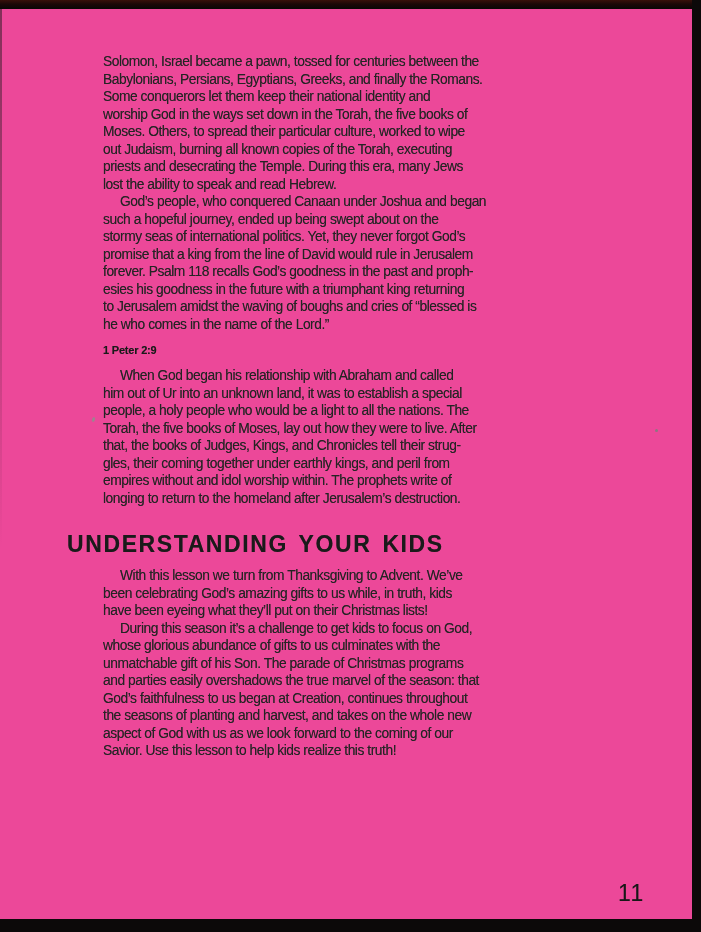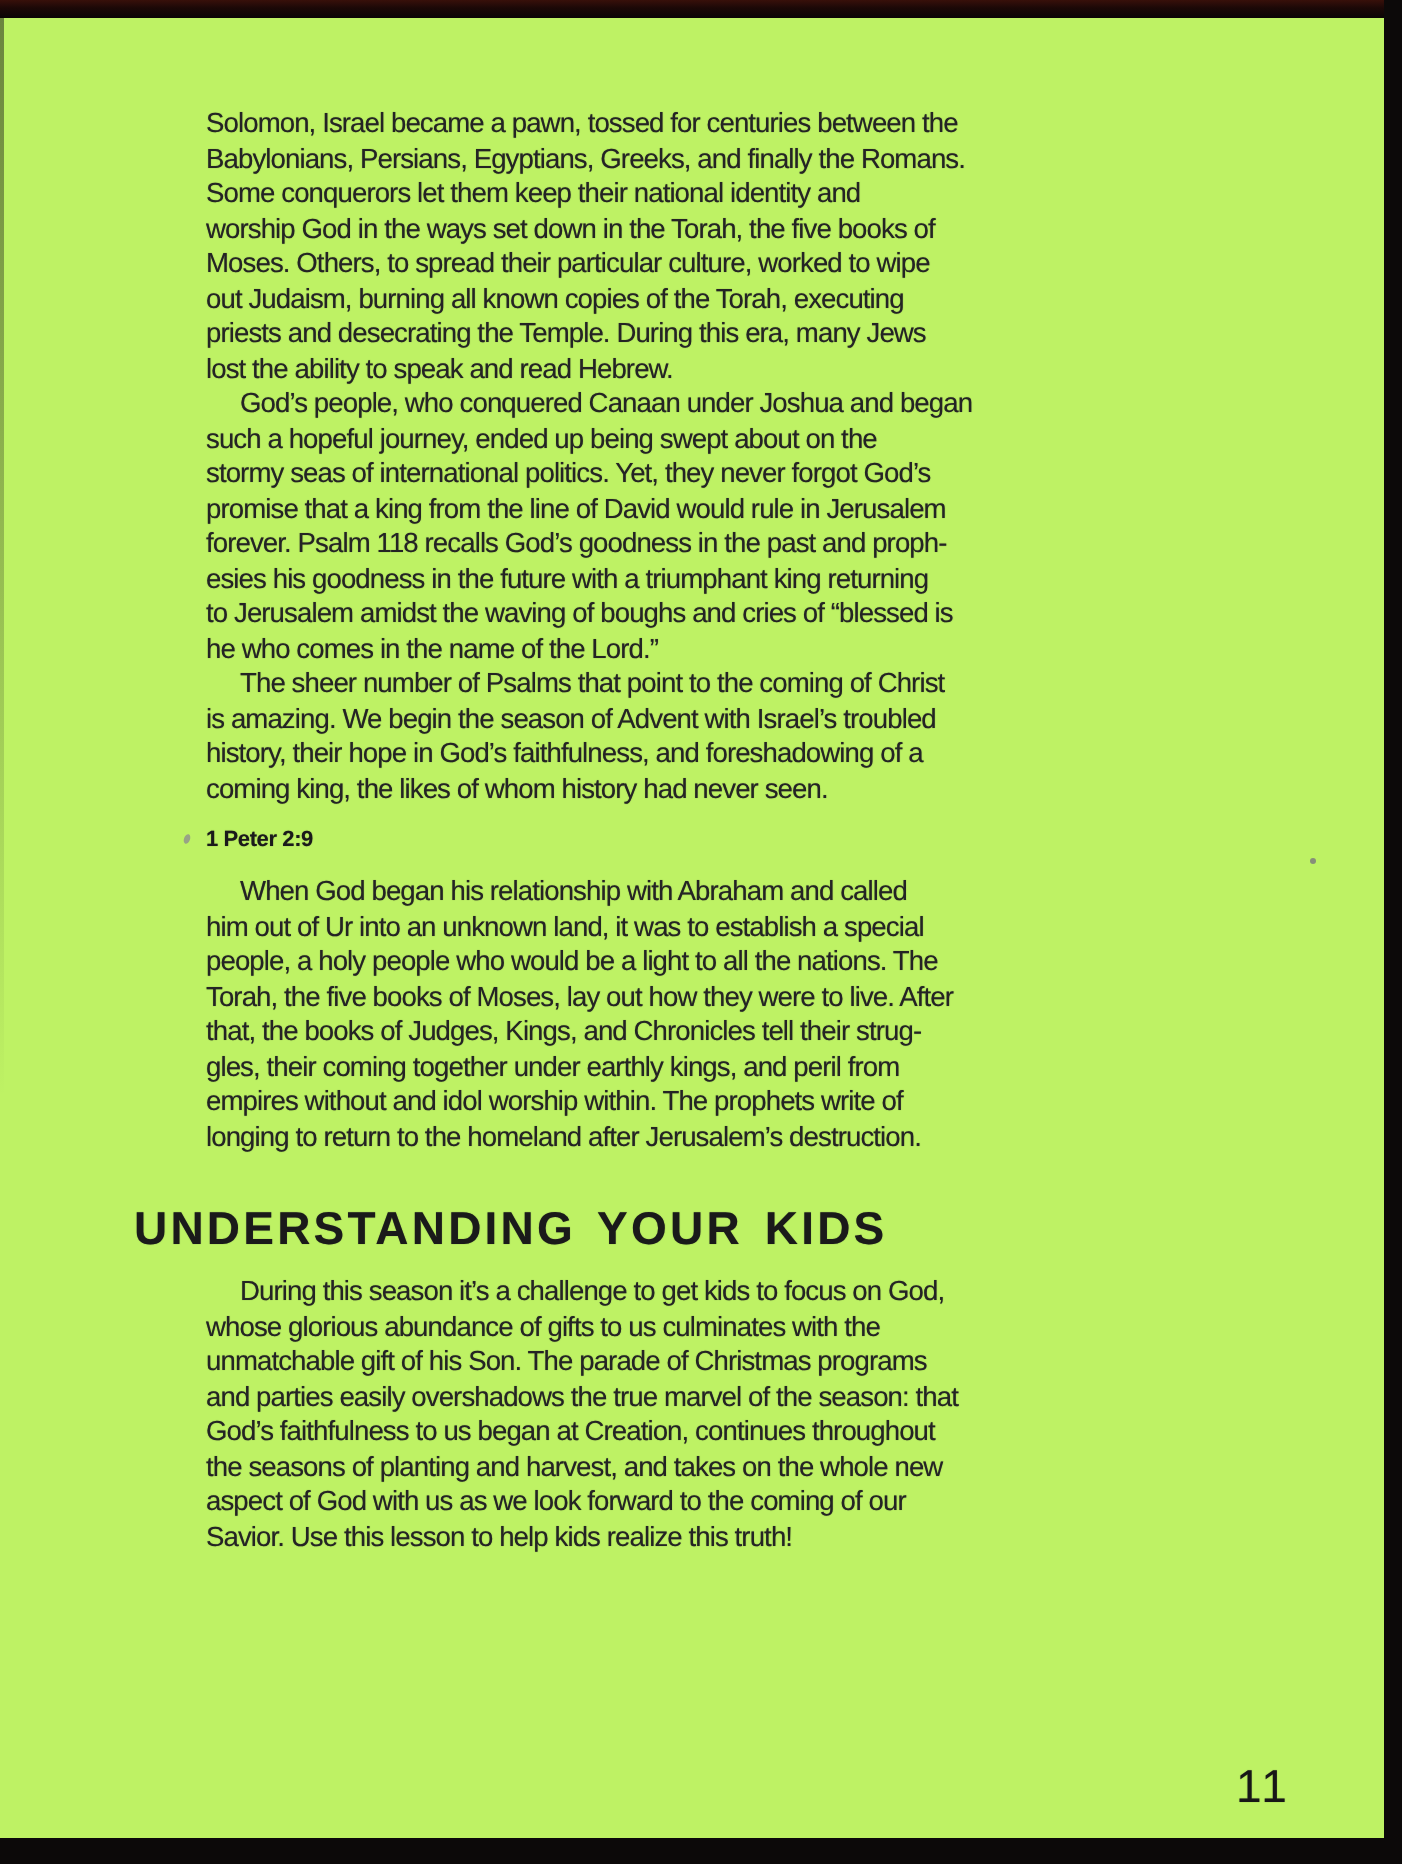--- a/index.html
+++ b/index.html
@@ -1,20 +1,20 @@
 <!DOCTYPE html>
 <html><head>
 <meta charset="utf-8">
 <style>
   html, body { margin: 0; padding: 0; background: #e8e8e8; }
   .scan {
     position: relative;
     width: 701px;
     height: 932px;
-    background: #bef264;
+    background: #ec4899;
     overflow: hidden;
     font-family: "Liberation Sans", sans-serif;
   }
   
   .bar-top {
     position: absolute; top: 0; left: 0; width: 100%; height: 9px;
     background: linear-gradient(180deg, #38100a 0%, #1b0807 45%, #0a0505 100%);
   }
   .bar-right {
     position: absolute; top: 0; right: 0; width: 9px; height: 100%;
@@ -103,39 +103,38 @@
 
     <div class="para indent">God’s people, who conquered Canaan under Joshua and began
 such a hopeful journey, ended up being swept about on the
 stormy seas of international politics. Yet, they never forgot God’s
 promise that a king from the line of David would rule in Jerusalem
 forever. Psalm 118 recalls God’s goodness in the past and proph-
 esies his goodness in the future with a triumphant king returning
 to Jerusalem amidst the waving of boughs and cries of “blessed is
 he who comes in the name of the Lord.”</div>
 
-    <div class="para indent">The sheer number of Psalms that point to the coming of Christ
-is amazing. We begin the season of Advent with Israel’s troubled
-history, their hope in God’s faithfulness, and foreshadowing of a
-coming king, the likes of whom history had never seen.</div>
 
     <div class="h-scripture">1 Peter 2:9</div>
 
     <div class="para indent">When God began his relationship with Abraham and called
 him out of Ur into an unknown land, it was to establish a special
 people, a holy people who would be a light to all the nations. The
 Torah, the five books of Moses, lay out how they were to live. After
 that, the books of Judges, Kings, and Chronicles tell their strug-
 gles, their coming together under earthly kings, and peril from
 empires without and idol worship within. The prophets write of
 longing to return to the homeland after Jerusalem’s destruction.</div>
 
 
     <div class="h-kids">UNDERSTANDING YOUR KIDS</div>
 
+    <div class="para indent">With this lesson we turn from Thanksgiving to Advent. We’ve
+been celebrating God’s amazing gifts to us while, in truth, kids
+have been eyeing what they’ll put on their Christmas lists!</div>
 
     <div class="para indent">During this season it’s a challenge to get kids to focus on God,
 whose glorious abundance of gifts to us culminates with the
 unmatchable gift of his Son. The parade of Christmas programs
 and parties easily overshadows the true marvel of the season: that
 God’s faithfulness to us began at Creation, continues throughout
 the seasons of planting and harvest, and takes on the whole new
 aspect of God with us as we look forward to the coming of our
 Savior. Use this lesson to help kids realize this truth!</div>
 

